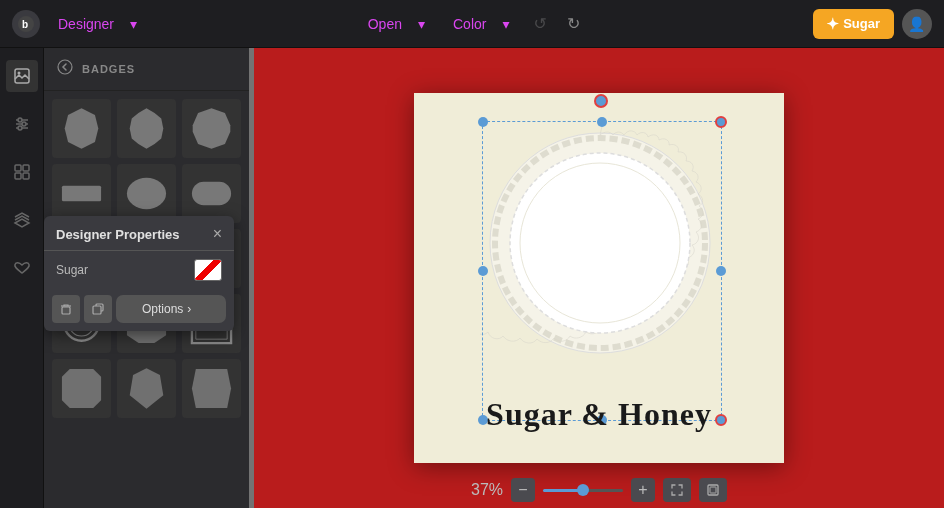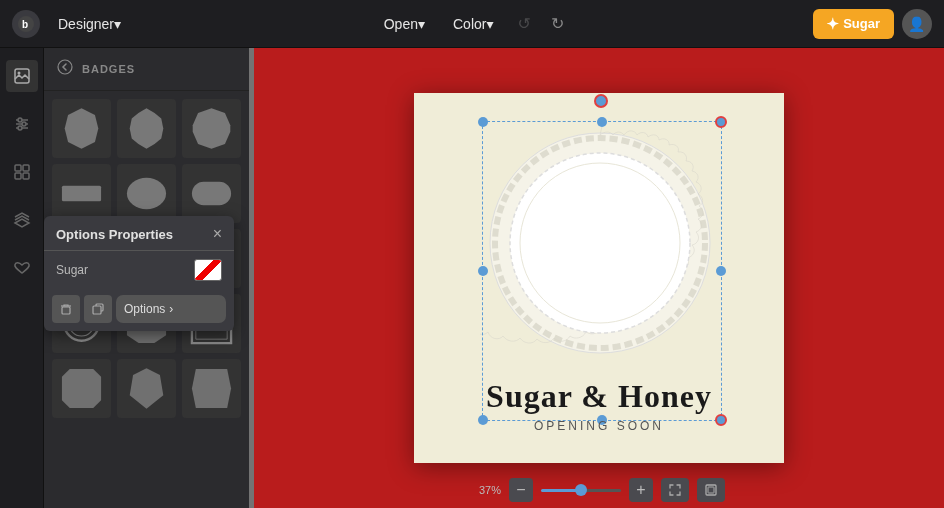--- a/index.html
+++ b/index.html
@@ -39,26 +39,26 @@
       cursor: pointer;
     }
     .topbar-spacer { flex: 1; }
     .topbar-center {
       display: flex; align-items: center; gap: 8px;
       position: absolute; left: 50%; transform: translateX(-50%);
     }
     .topbar-btn {
       background: none;
       border: none;
-      color: #e5e5e5;
+      color: #d946ef;
       font-size: 14px;
       cursor: pointer;
       padding: 4px 10px;
       border-radius: 4px;
-      display: flex; align-items: center; gap: 0;
+      display: flex; align-items: center; gap: 16px;
     }
     .icon-btn {
       background: none; border: none; color: #888;
       font-size: 16px; cursor: pointer; padding: 4px 6px;
       border-radius: 4px;
     }
     .icon-btn.disabled { opacity: 0.4; cursor: default; }
     .plus-btn {
       background: #f5a623;
       border: none;
@@ -230,21 +230,21 @@
     }
     .options-dup-btn {
       background: #555; border: none; color: #ccc;
       font-size: 14px; cursor: pointer;
       width: 28px; height: 28px; border-radius: 4px;
       display: flex; align-items: center; justify-content: center;
     }
     .options-main-btn {
       background: #555; border: none; color: #ddd;
       font-size: 12px; cursor: pointer;
-      padding: 0 8px; height: 28px; border-radius: 7px;
+      padding: 0 26px; height: 28px; border-radius: 7px;
       display: flex; align-items: center; gap: 4px;
       flex: 1;
     }
 
     
     .canvas-area {
       flex: 1;
       background: #b91c1c;
       display: flex;
       flex-direction: column;
@@ -339,21 +339,21 @@
     .bottom-bar {
       position: absolute;
       bottom: 0; left: 0; right: 0;
       height: 36px;
       display: flex;
       align-items: center;
       justify-content: center;
       gap: 8px;
     }
     .zoom-text {
-      font-size: 11px;
+      font-size: 16px;
       color: #bbb;
       min-width: 28px;
       text-align: right;
     }
     .zoom-minus, .zoom-plus {
       background: #4a4a4f;
       border: none; color: #bbb;
       font-size: 16px; cursor: pointer;
       width: 24px; height: 24px;
       border-radius: 4px;
@@ -557,21 +557,21 @@
       </div>
       <div class="badge-item">
         <svg viewBox="0 0 60 60" fill="none">
             <path d="M10 5 L50 5 L55 30 L50 55 L10 55 L5 30 Z" fill="#8a8a8a" opacity="0.7"></path>
           </svg>
       </div>
     </div>
 
     <div class="graphic-props">
       <div class="graphic-props-header">
-        <span class="graphic-props-title">Options Properties</span>
+        <span class="graphic-props-title">Designer Properties</span>
         <button class="graphic-props-close">×</button>
       </div>
       <div class="prop-row">
         <span class="prop-label">Sugar</span>
         <div class="color-swatch"></div>
       </div>
       <div class="options-bar">
         <button class="options-delete-btn">
           <svg width="14" height="14" viewBox="0 0 14 14" fill="none">
             <rect x="3" y="5" width="8" height="7" rx="1" stroke="#aaa" stroke-width="1.2"></rect>
@@ -649,21 +649,20 @@
         <div class="selection-handle handle-tr-red"></div>
         <div class="selection-handle handle-lm"></div>
         <div class="selection-handle handle-rm"></div>
         <div class="selection-handle handle-bl"></div>
         <div class="selection-handle handle-bm"></div>
         <div class="selection-handle handle-br-red"></div>
       </div>
 
       <div class="canvas-text-area">
         <div class="canvas-main-text">Sugar &amp; Honey</div>
-        <div class="canvas-sub-text">OPENING SOON</div>
       </div>
     </div>
 
     <div class="bottom-bar">
       <span class="zoom-text">37%</span>
       <button class="zoom-minus">−</button>
       <div class="zoom-slider-wrap">
         <input type="range" class="zoom-slider" min="0" max="100" value="50" style="">
       </div>
       <button class="zoom-plus">+</button>

